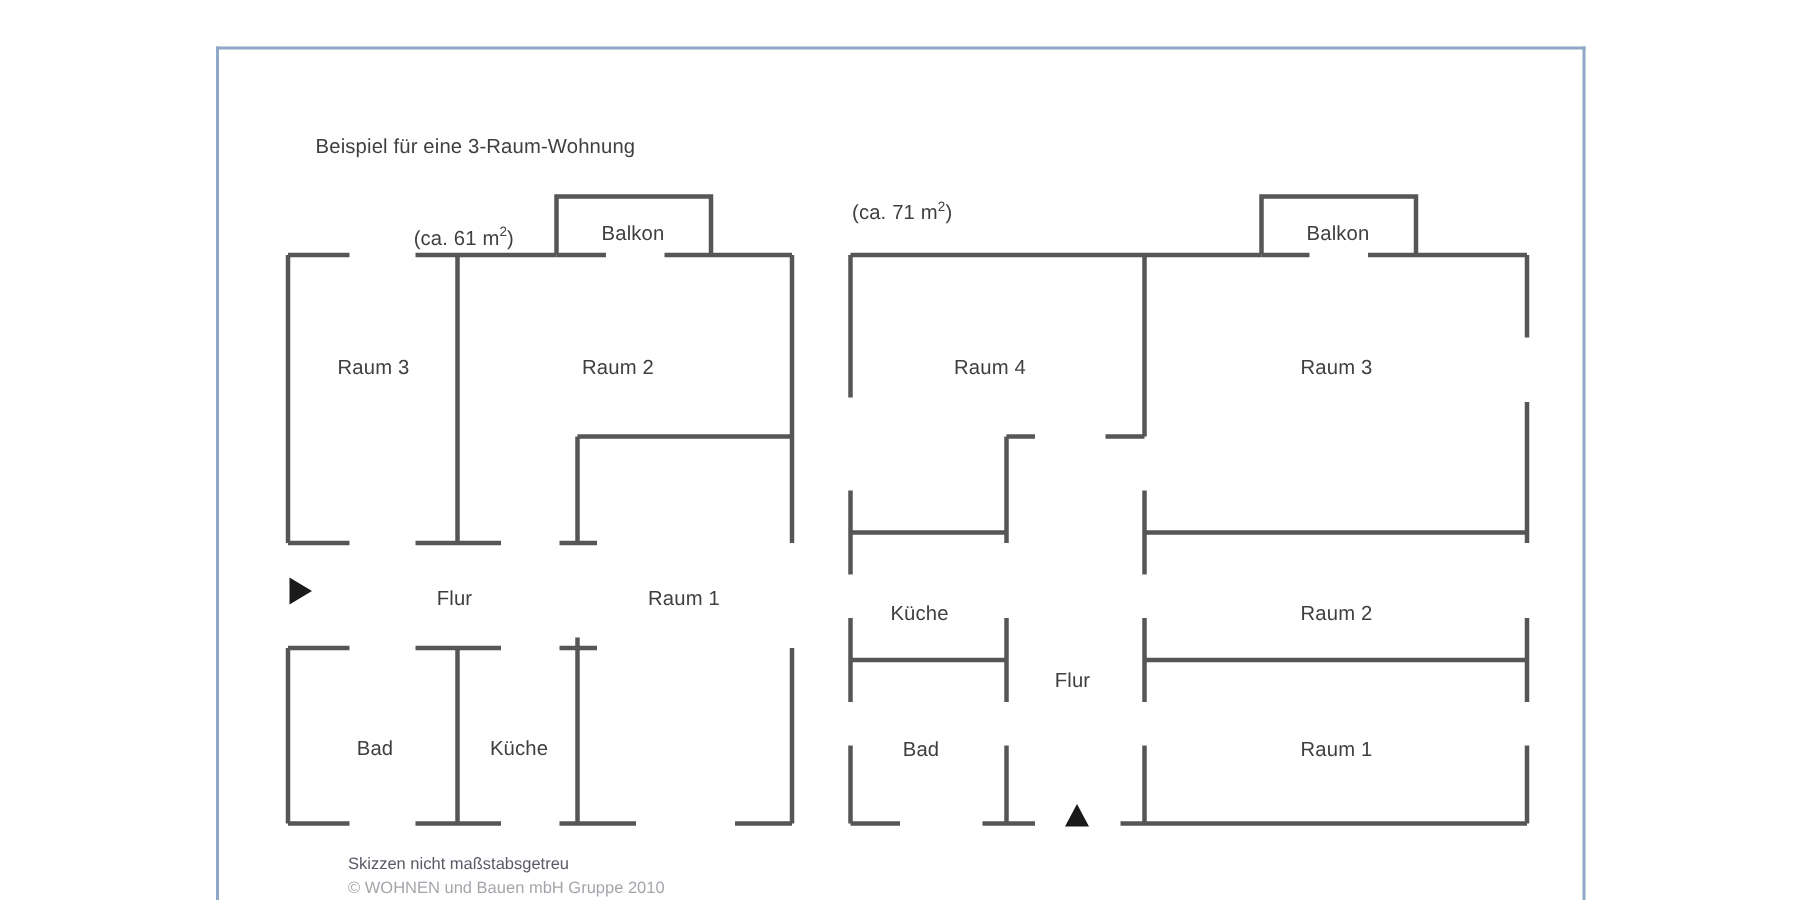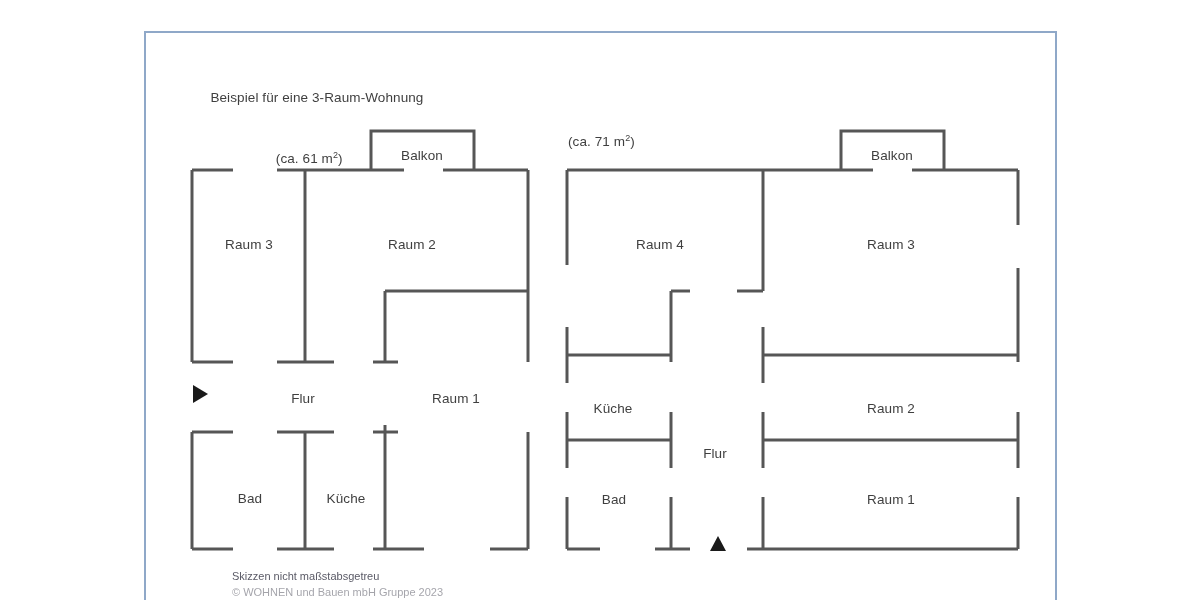--- a/index.html
+++ b/index.html
@@ -221,15 +221,15 @@
       <text class="room-label" x="613" y="413">Küche</text>
       <text class="room-label" x="891" y="413">Raum 2</text>
       <text class="room-label" x="715" y="458">Flur</text>
       <text class="room-label" x="614" y="504">Bad</text>
       <text class="room-label" x="891" y="504">Raum 1</text>
     </g>
 
   </svg>
 
   <div class="footnote" id="footnote-1">Skizzen nicht maßstabsgetreu</div>
-  <div class="footnote" id="footnote-2">© WOHNEN und Bauen mbH Gruppe 2023</div>
+  <div class="footnote" id="footnote-2">© WOHNEN und Bauen mbH Gruppe 2010</div>
 
 </div>
 
 </body></html>

